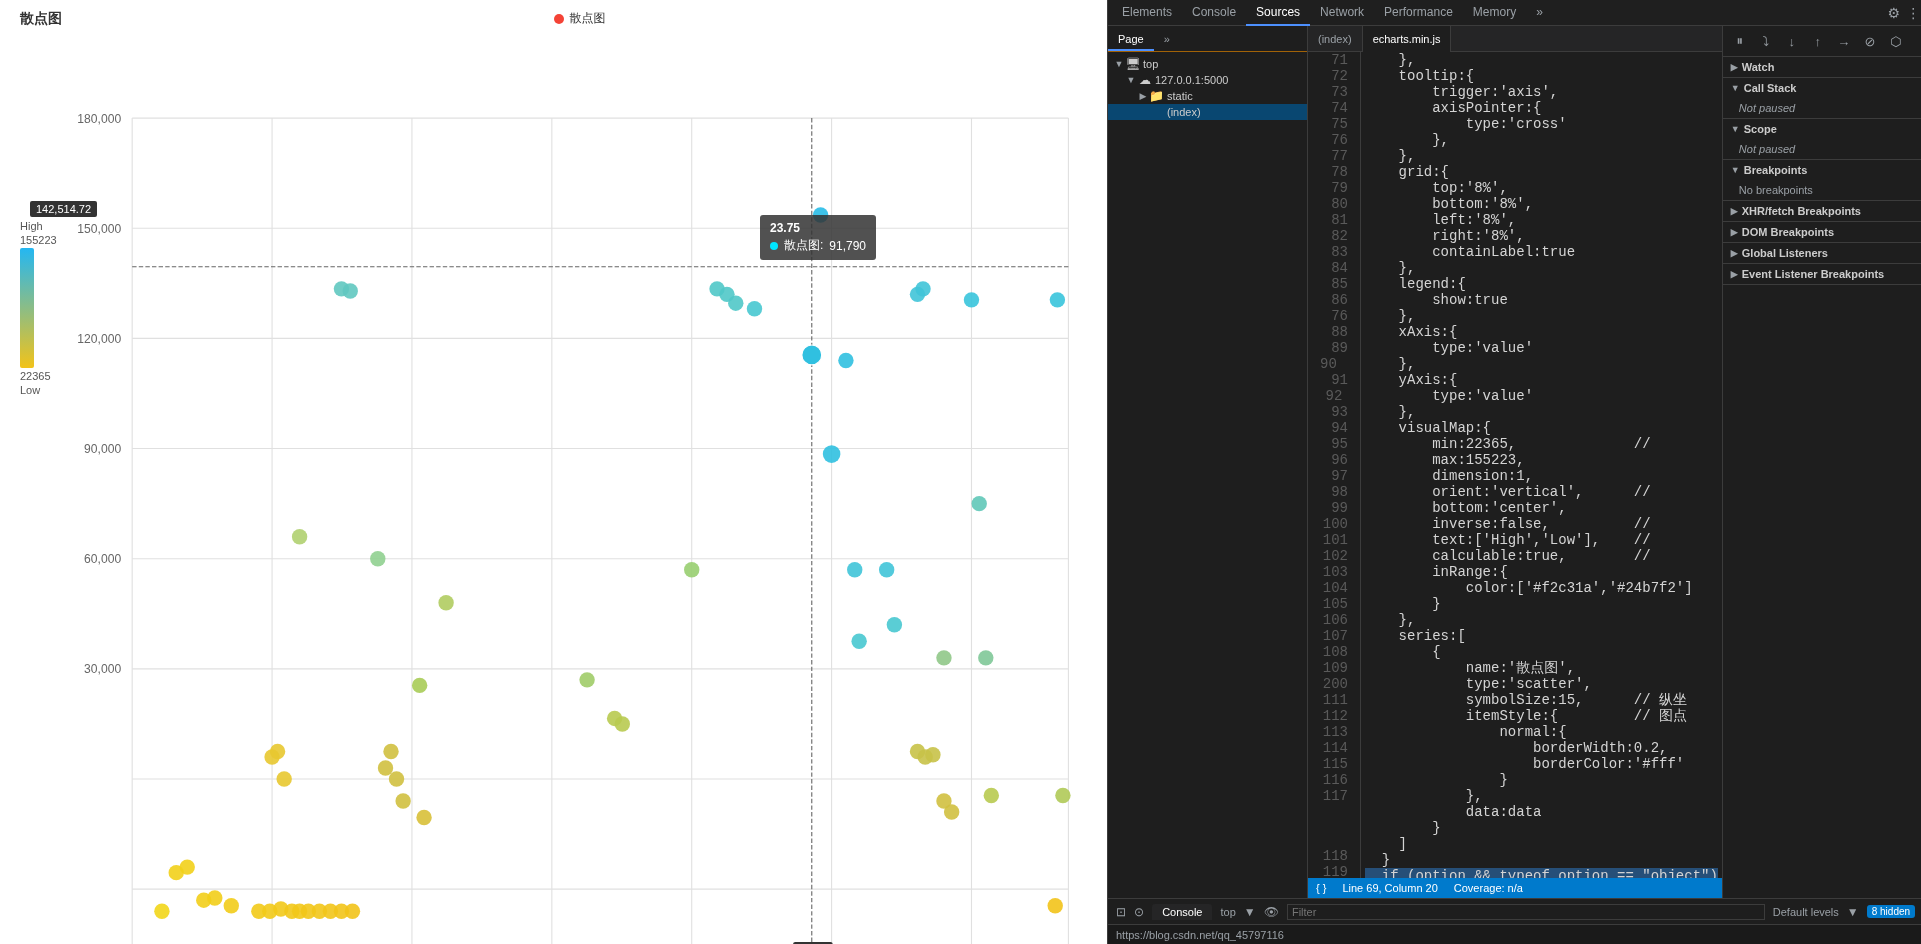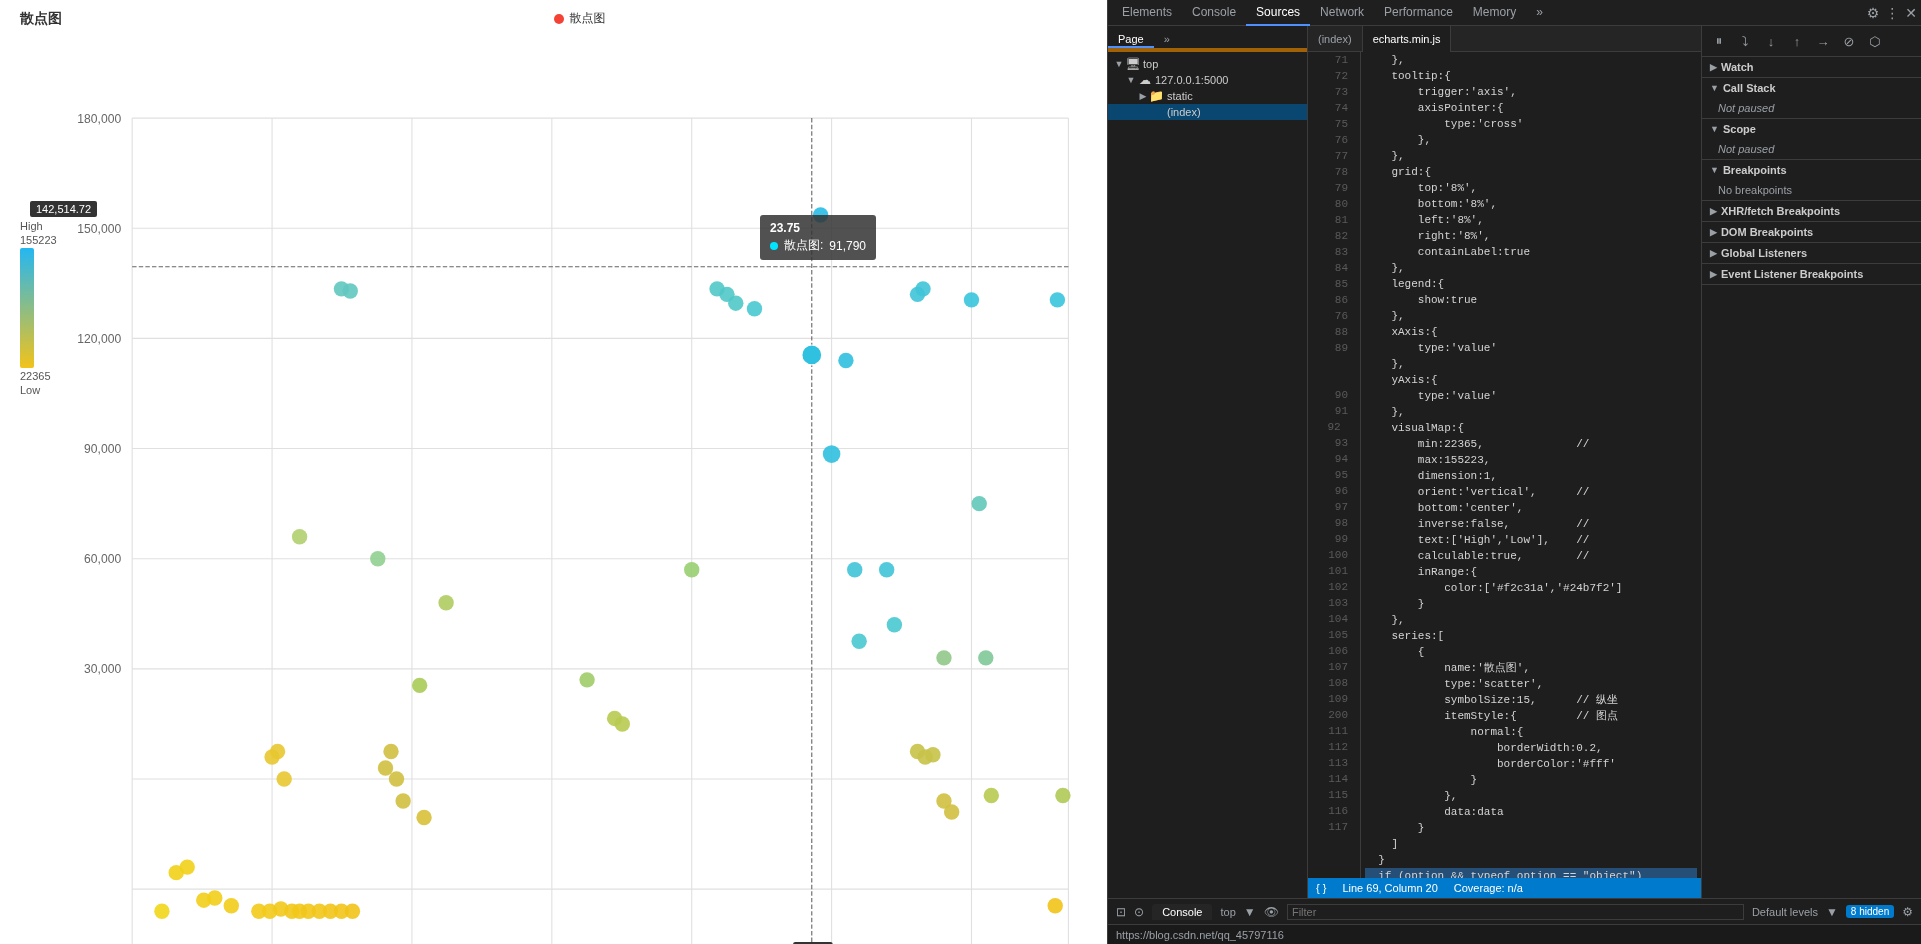--- a/index.html
+++ b/index.html
@@ -60,21 +60,21 @@
     .file-tree {
       width: 200px;
       background: #1e1e1e;
       border-right: 1px solid #3c3c3c;
       display: flex;
       flex-direction: column;
       overflow: hidden;
     }
     .file-tree-tabs {
       display: flex;
-      border-bottom: 4px solid #a16207;
+      border-bottom: 1px solid #a16207;
       height: 26px;
     }
     .file-tree-tab {
       padding: 0 10px;
       line-height: 26px;
       color: #9aa0a6;
       cursor: pointer;
       font-size: 11px;
     }
     .file-tree-tab.active {
@@ -143,21 +143,21 @@
       display: flex;
       align-items: center;
       gap: 4px;
     }
     .editor-tab.active { color: #fff; background: #1e1e1e; }
     .editor-content {
       flex: 1;
       background: #1e1e1e;
       overflow: hidden;
       font-family: 'Consolas', 'Courier New', monospace;
-      font-size: 11px;
+      font-size: 14px;
       display: flex;
     }
     .line-numbers {
       background: #1e1e1e;
       color: #5a5a5a;
       padding: 0 8px;
       text-align: right;
       user-select: none;
       border-right: 1px solid #3c3c3c;
       min-width: 36px;
@@ -593,21 +593,21 @@
               <div class="line-numbers" style="background: transparent; border: none; text-align: right; padding: 0px 4px; color: rgb(90, 90, 90); line-height: 16px;">80</div>
               <div class="line-numbers" style="background: transparent; border: none; text-align: right; padding: 0px 4px; color: rgb(90, 90, 90); line-height: 16px;">81</div>
               <div class="line-numbers" style="background: transparent; border: none; text-align: right; padding: 0px 4px; color: rgb(90, 90, 90); line-height: 16px;">82</div>
               <div class="line-numbers" style="background: transparent; border: none; text-align: right; padding: 0px 4px; color: rgb(90, 90, 90); line-height: 16px;">83</div>
               <div class="line-numbers" style="background: transparent; border: none; text-align: right; padding: 0px 4px; color: rgb(90, 90, 90); line-height: 16px;">84</div>
               <div class="line-numbers" style="background: transparent; border: none; text-align: right; padding: 0px 4px; color: rgb(90, 90, 90); line-height: 16px;">85</div>
               <div class="line-numbers" style="background: transparent; border: none; text-align: right; padding: 0px 4px; color: rgb(90, 90, 90); line-height: 16px;">86</div>
               <div class="line-numbers" style="background: transparent; border: none; text-align: right; padding: 0px 4px; color: rgb(90, 90, 90); line-height: 16px;">76</div>
               <div class="line-numbers" style="background: transparent; border: none; text-align: right; padding: 0px 4px; color: rgb(90, 90, 90); line-height: 16px;">88</div>
               <div class="line-numbers" style="background: transparent; border: none; text-align: right; padding: 0px 4px; color: rgb(90, 90, 90); line-height: 16px;">89</div>
-              <div class="line-numbers" style="background: transparent; border: none; text-align: right; padding: 0px 4px; color: rgb(90, 90, 90); line-height: 16px; margin-top: 31px;">90</div>
+              <div class="line-numbers" style="background: transparent; border: none; text-align: left; padding: 0px 4px; color: rgb(90, 90, 90); line-height: 16px;">90</div>
               <div class="line-numbers" style="background: transparent; border: none; text-align: right; padding: 0px 4px; color: rgb(90, 90, 90); line-height: 16px;">91</div>
               <div class="line-numbers" style="background: transparent; border: none; text-align: center; padding: 0px 4px; color: rgb(90, 90, 90); line-height: 16px;">92</div>
               <div class="line-numbers" style="background: transparent; border: none; text-align: right; padding: 0px 4px; color: rgb(90, 90, 90); line-height: 16px;">93</div>
               <div class="line-numbers" style="background: transparent; border: none; text-align: right; padding: 0px 4px; color: rgb(90, 90, 90); line-height: 16px;">94</div>
               <div class="line-numbers" style="background: transparent; border: none; text-align: right; padding: 0px 4px; color: rgb(90, 90, 90); line-height: 16px;">95</div>
               <div class="line-numbers" style="background: transparent; border: none; text-align: right; padding: 0px 4px; color: rgb(90, 90, 90); line-height: 16px;">96</div>
               <div class="line-numbers" style="background: transparent; border: none; text-align: right; padding: 0px 4px; color: rgb(90, 90, 90); line-height: 16px;">97</div>
               <div class="line-numbers" style="background: transparent; border: none; text-align: right; padding: 0px 4px; color: rgb(90, 90, 90); line-height: 16px;">98</div>
               <div class="line-numbers" style="background: transparent; border: none; text-align: right; padding: 0px 4px; color: rgb(90, 90, 90); line-height: 16px;">99</div>
               <div class="line-numbers" style="background: transparent; border: none; text-align: right; padding: 0px 4px; color: rgb(90, 90, 90); line-height: 16px;">100</div>

